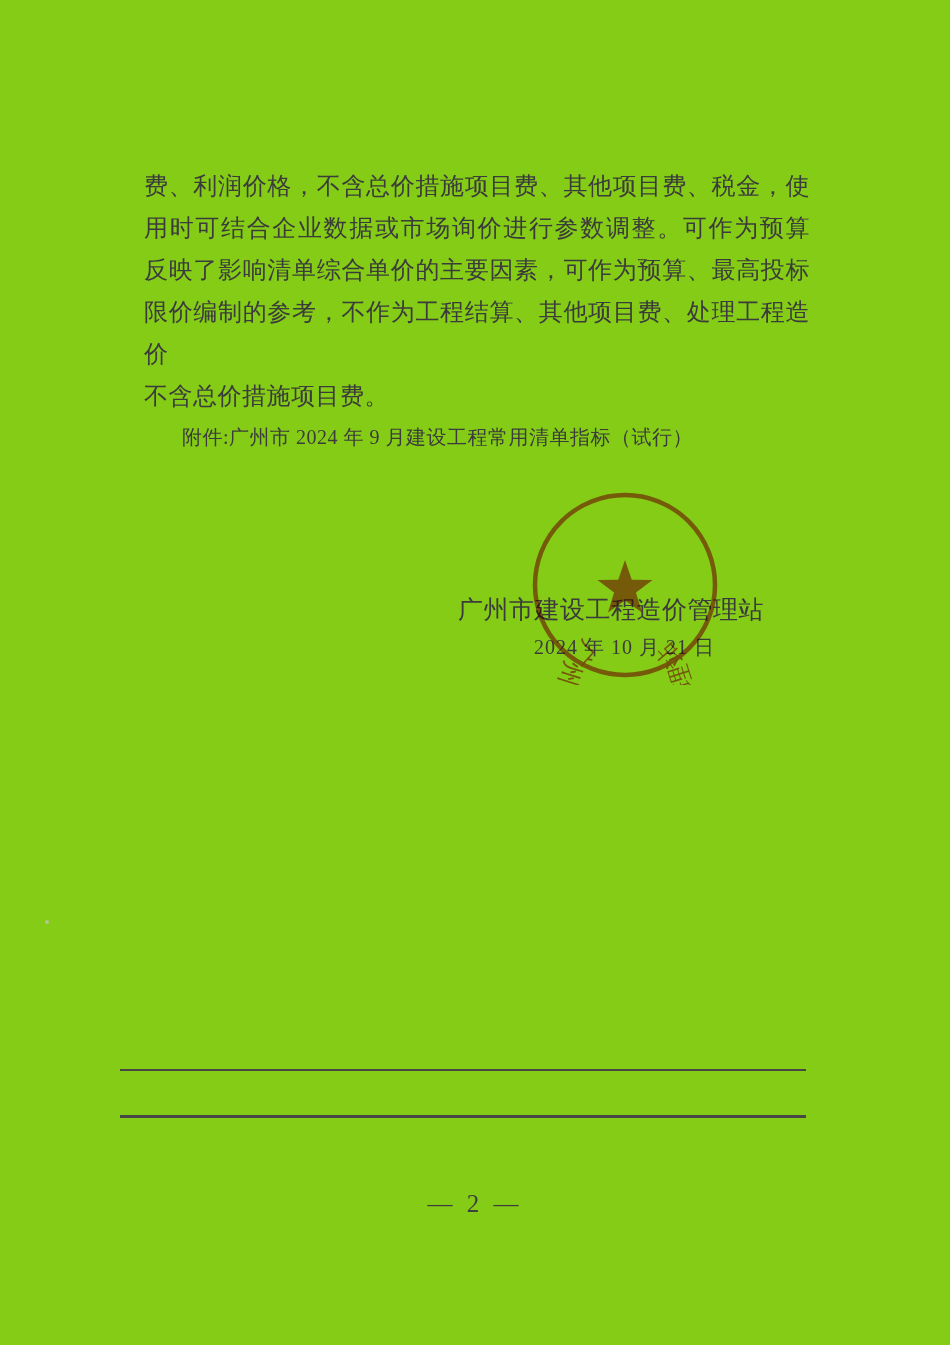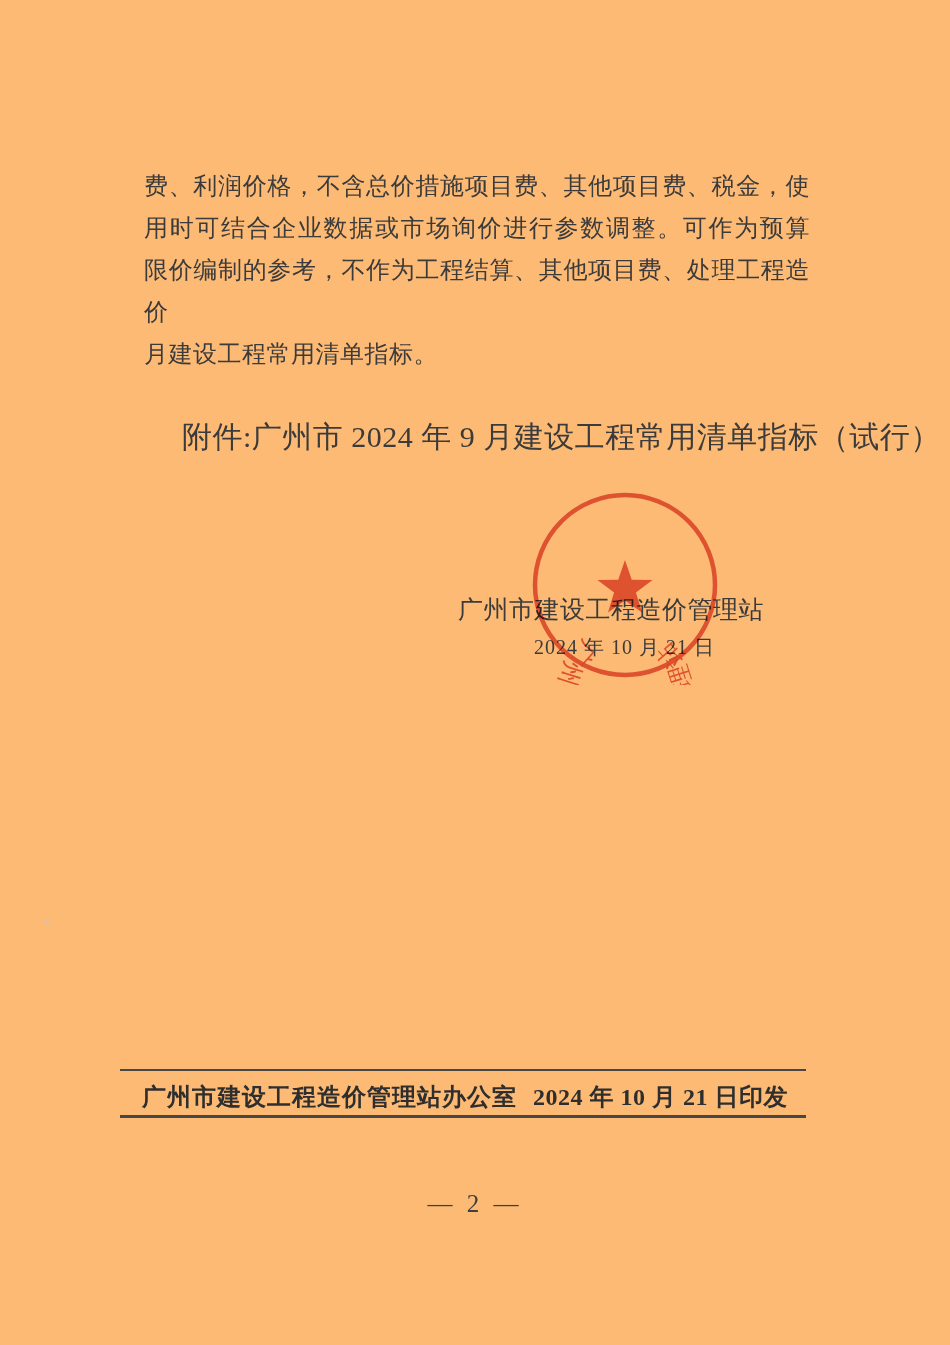--- a/index.html
+++ b/index.html
@@ -1,20 +1,20 @@
 <!DOCTYPE html>
 <html><head>
 <meta charset="utf-8">
 <style>
   html, body { margin: 0; padding: 0; background: #9a9a9a; }
   .page {
     position: relative;
     width: 950px;
     height: 1345px;
-    background: #fdba74;
+    background: #84cc16;
     font-family: "Liberation Serif", "DejaVu Serif", serif;
     color: #3b3b3b;
     overflow: hidden;
   }
   .body-text {
     position: absolute;
     left: 144px;
     top: 165px;
     width: 666px;
     font-size: 24px;
@@ -27,21 +27,21 @@
     text-justify: inter-character;
   }
   .body-line.last {
     text-align: left;
     text-align-last: left;
   }
   .attachment {
     position: absolute;
     left: 182px;
     top: 420px;
-    font-size: 30px;
+    font-size: 20px;
     line-height: 34px;
     letter-spacing: 0.5px;
   }
   .signature-org {
     position: absolute;
     left: 458px;
     top: 593px;
     font-size: 25px;
     letter-spacing: 0.5px;
   }
@@ -119,42 +119,39 @@
   }
 </style>
 </head>
 <body>
 
 <div class="page">
 
   <div class="body-text">
     <div class="body-line">费、利润价格，不含总价措施项目费、其他项目费、税金，使</div>
     <div class="body-line">用时可结合企业数据或市场询价进行参数调整。可作为预算</div>
+    <div class="body-line">反映了影响清单综合单价的主要因素，可作为预算、最高投标</div>
     <div class="body-line">限价编制的参考，不作为工程结算、其他项目费、处理工程造价</div>
-    <div class="body-line last">月建设工程常用清单指标。</div>
+    <div class="body-line last">不含总价措施项目费。</div>
   </div>
 
   <div class="attachment">附件:广州市 2024 年 9 月建设工程常用清单指标（试行）</div>
 
   <div class="signature-org">广州市建设工程造价管理站</div>
   <div class="signature-date">2024 年 10 月 21 日</div>
 
   <svg class="seal" viewBox="-100 -100 200 200" xmlns="http://www.w3.org/2000/svg">
     <circle cx="0" cy="0" r="90" fill="none" stroke="#d84a3f" stroke-width="4.5" opacity="0.9"></circle>
     <path id="seal-arc-path" d="M -38 54 A 66 66 0 1 0 38 54" fill="none"></path>
     <text fill="#d84a3f" font-size="24" letter-spacing="3.5" font-family="Liberation Serif, DejaVu Serif, serif" opacity="0.92">
       <textPath href="#seal-arc-path" startOffset="50%" text-anchor="middle">广州市建设工程造价管理站</textPath>
     </text>
     <polygon transform="translate(0,4)" points="0,-29 6.76,-9.3 27.58,-8.96 10.94,3.55 17.05,23.46 0,11.5 -17.05,23.46 -10.94,3.55 -27.58,-8.96 -6.76,-9.3" fill="#d84a3f" opacity="0.9"></polygon>
   </svg>
 
   <div class="footer-rule-top"></div>
-  <div class="footer-row">
-    <span class="footer-office">广州市建设工程造价管理站办公室</span>
-    <span class="footer-date">2024 年 10 月 21 日印发</span>
-  </div>
   <div class="footer-rule-bottom"></div>
 
   <div class="page-number">— 2 —</div>
 
   <div class="scan-artifact"></div>
 
 </div>
 
 </body></html>

